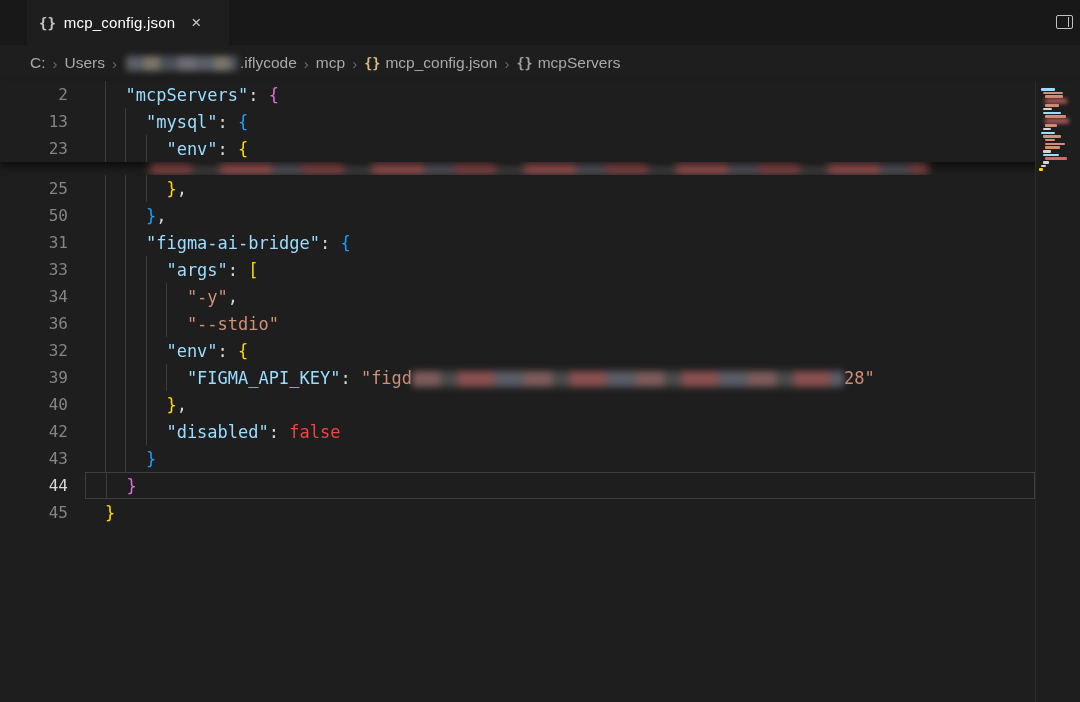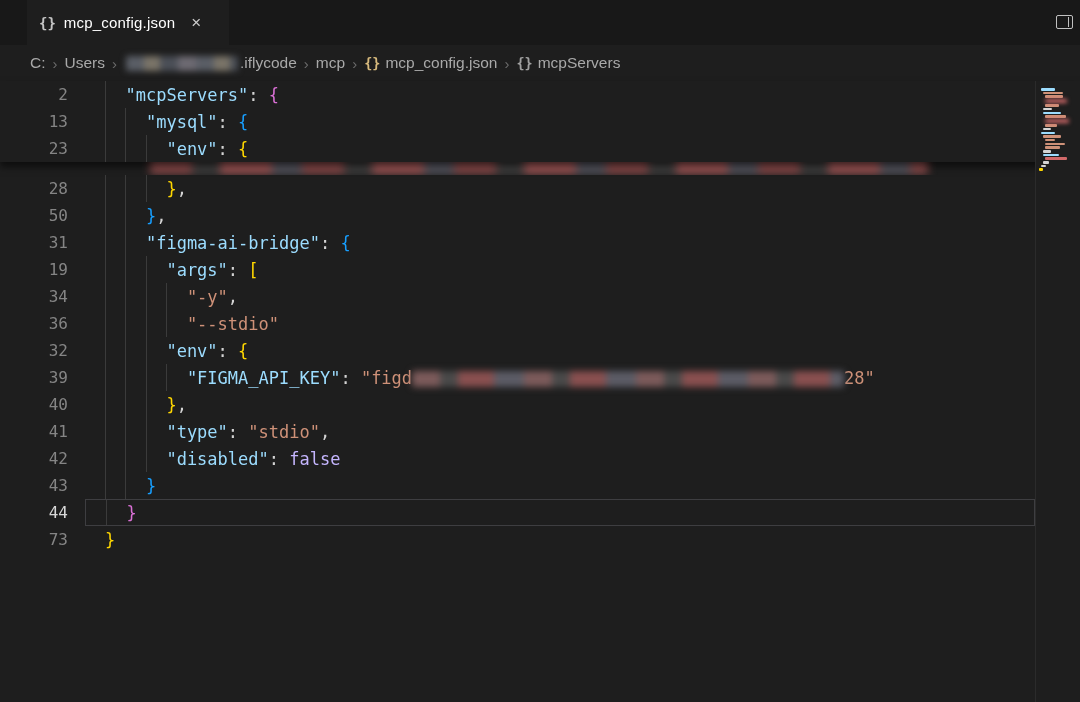--- a/index.html
+++ b/index.html
@@ -35,21 +35,21 @@
   .guide { position:absolute; top:0; bottom:0; width:1px; background:#3b3b3b; }
   .cur .code { border:1px solid #3e3e41; }
   .cur .gut { color:#d7d7d7; }
 
   .tok-k  { color:#9cdcfe; }
   .tok-s  { color:#ce9178; }
   .tok-p  { color:#d4d4d4; }
   .tok-b1 { color:#ffd700; }
   .tok-b2 { color:#da70d6; }
   .tok-b3 { color:#179fff; }
-  .tok-kw { color:#c4b5fd; }
+  .tok-kw { color:#ef4444; }
   .tok-r  { display:inline-block; vertical-align:-3px; height:16px; border-radius:2px; filter:blur(3.5px);
     background:repeating-linear-gradient(90deg,#7d5b5b 0 28px,#4a4a4a 28px 46px,#8a5050 46px 82px,#5c5c66 82px 112px); }
 
   .sticky { position:relative; z-index:3; background:#1e1e1e; box-shadow:0 5px 7px rgba(0,0,0,.55); }
   .hidden-row { position:relative; z-index:1; height:13px; overflow:hidden; }
   .hidden-row .blurbar { position:absolute; left:150px; top:-5px; height:17px; border-radius:2px; filter:blur(4px);
     background:repeating-linear-gradient(90deg,#8a4a4a 0 42px,#3f3f3f 42px 70px,#a05656 70px 122px,#55555f 122px 152px); }
 
   
   .minimap { position:absolute; top:0; right:0; bottom:0; width:45px; background:#1e1e1e; border-left:1px solid #2b2b2b; padding:7px 3px; z-index:4; }
@@ -111,33 +111,33 @@
       <div class="line">
         <div class="gut">23</div>
         <div class="code"><div class="guide" style="left: calc(0ch + 20px);"></div><div class="guide" style="left: calc(2ch + 20px);"></div><div class="guide" style="left: calc(4ch + 20px);"></div><span style="padding-left: calc(6ch + 20px);"><span class="tok-k">"env"</span><span class="tok-p">: </span><span class="tok-b1">{</span></span></div>
       </div>
     </div>
   <div class="hidden-row">
     <div class="blurbar" id="topblur" style="width: 778px;"></div>
   </div>
   <div id="lines">
       <div class="line">
-        <div class="gut">28</div>
+        <div class="gut">25</div>
         <div class="code"><div class="guide" style="left: calc(0ch + 20px);"></div><div class="guide" style="left: calc(2ch + 20px);"></div><div class="guide" style="left: calc(4ch + 20px);"></div><span style="padding-left: calc(6ch + 20px);"><span class="tok-b1">}</span><span class="tok-p">,</span></span></div>
       </div>
       <div class="line">
         <div class="gut">50</div>
         <div class="code"><div class="guide" style="left: calc(0ch + 20px);"></div><div class="guide" style="left: calc(2ch + 20px);"></div><span style="padding-left: calc(4ch + 20px);"><span class="tok-b3">}</span><span class="tok-p">,</span></span></div>
       </div>
       <div class="line">
         <div class="gut">31</div>
         <div class="code"><div class="guide" style="left: calc(0ch + 20px);"></div><div class="guide" style="left: calc(2ch + 20px);"></div><span style="padding-left: calc(4ch + 20px);"><span class="tok-k">"figma-ai-bridge"</span><span class="tok-p">: </span><span class="tok-b3">{</span></span></div>
       </div>
       <div class="line">
-        <div class="gut">19</div>
+        <div class="gut">33</div>
         <div class="code"><div class="guide" style="left: calc(0ch + 20px);"></div><div class="guide" style="left: calc(2ch + 20px);"></div><div class="guide" style="left: calc(4ch + 20px);"></div><span style="padding-left: calc(6ch + 20px);"><span class="tok-k">"args"</span><span class="tok-p">: </span><span class="tok-b1">[</span></span></div>
       </div>
       <div class="line">
         <div class="gut">34</div>
         <div class="code"><div class="guide" style="left: calc(0ch + 20px);"></div><div class="guide" style="left: calc(2ch + 20px);"></div><div class="guide" style="left: calc(4ch + 20px);"></div><div class="guide" style="left: calc(6ch + 20px);"></div><span style="padding-left: calc(8ch + 20px);"><span class="tok-s">"-y"</span><span class="tok-p">,</span></span></div>
       </div>
       <div class="line">
         <div class="gut">36</div>
         <div class="code"><div class="guide" style="left: calc(0ch + 20px);"></div><div class="guide" style="left: calc(2ch + 20px);"></div><div class="guide" style="left: calc(4ch + 20px);"></div><div class="guide" style="left: calc(6ch + 20px);"></div><span style="padding-left: calc(8ch + 20px);"><span class="tok-s">"--stdio"</span></span></div>
       </div>
@@ -147,37 +147,33 @@
       </div>
       <div class="line">
         <div class="gut">39</div>
         <div class="code"><div class="guide" style="left: calc(0ch + 20px);"></div><div class="guide" style="left: calc(2ch + 20px);"></div><div class="guide" style="left: calc(4ch + 20px);"></div><div class="guide" style="left: calc(6ch + 20px);"></div><span style="padding-left: calc(8ch + 20px);"><span class="tok-k">"FIGMA_API_KEY"</span><span class="tok-p">: </span><span class="tok-s">"figd</span><span class="tok-r" style="width: 432px;"></span><span class="tok-s">28"</span></span></div>
       </div>
       <div class="line">
         <div class="gut">40</div>
         <div class="code"><div class="guide" style="left: calc(0ch + 20px);"></div><div class="guide" style="left: calc(2ch + 20px);"></div><div class="guide" style="left: calc(4ch + 20px);"></div><span style="padding-left: calc(6ch + 20px);"><span class="tok-b1">}</span><span class="tok-p">,</span></span></div>
       </div>
       <div class="line">
-        <div class="gut">41</div>
-        <div class="code"><div class="guide" style="left: calc(0ch + 20px);"></div><div class="guide" style="left: calc(2ch + 20px);"></div><div class="guide" style="left: calc(4ch + 20px);"></div><span style="padding-left: calc(6ch + 20px);"><span class="tok-k">"type"</span><span class="tok-p">: </span><span class="tok-s">"stdio"</span><span class="tok-p">,</span></span></div>
-      </div>
-      <div class="line">
         <div class="gut">42</div>
         <div class="code"><div class="guide" style="left: calc(0ch + 20px);"></div><div class="guide" style="left: calc(2ch + 20px);"></div><div class="guide" style="left: calc(4ch + 20px);"></div><span style="padding-left: calc(6ch + 20px);"><span class="tok-k">"disabled"</span><span class="tok-p">: </span><span class="tok-kw">false</span></span></div>
       </div>
       <div class="line">
         <div class="gut">43</div>
         <div class="code"><div class="guide" style="left: calc(0ch + 20px);"></div><div class="guide" style="left: calc(2ch + 20px);"></div><span style="padding-left: calc(4ch + 20px);"><span class="tok-b3">}</span></span></div>
       </div>
       <div class="line cur">
         <div class="gut">44</div>
         <div class="code"><div class="guide" style="left: calc(0ch + 20px);"></div><span style="padding-left: calc(2ch + 20px);"><span class="tok-b2">}</span></span></div>
       </div>
       <div class="line">
-        <div class="gut">73</div>
+        <div class="gut">45</div>
         <div class="code"><span style="padding-left: calc(0ch + 20px);"><span class="tok-b1">}</span></span></div>
       </div>
     </div>
   <div class="minimap" id="minimap">
       <div class="mm-row" style="margin-left: 2px; width: 14px; background: rgb(156, 220, 254);"></div>
       <div class="mm-row" style="margin-left: 4px; width: 20px; background: rgb(206, 145, 120);"></div>
       <div class="mm-row" style="margin-left: 6px; width: 18px; background: rgb(206, 145, 120);"></div>
       <div class="mm-row blurred" style="margin-left: 6px; width: 22px; background: rgb(209, 105, 105);"></div>
       <div class="mm-row" style="margin-left: 6px; width: 14px; background: rgb(206, 145, 120);"></div>
       <div class="mm-row" style="margin-left: 4px; width: 9px; background: rgb(212, 212, 212);"></div>

